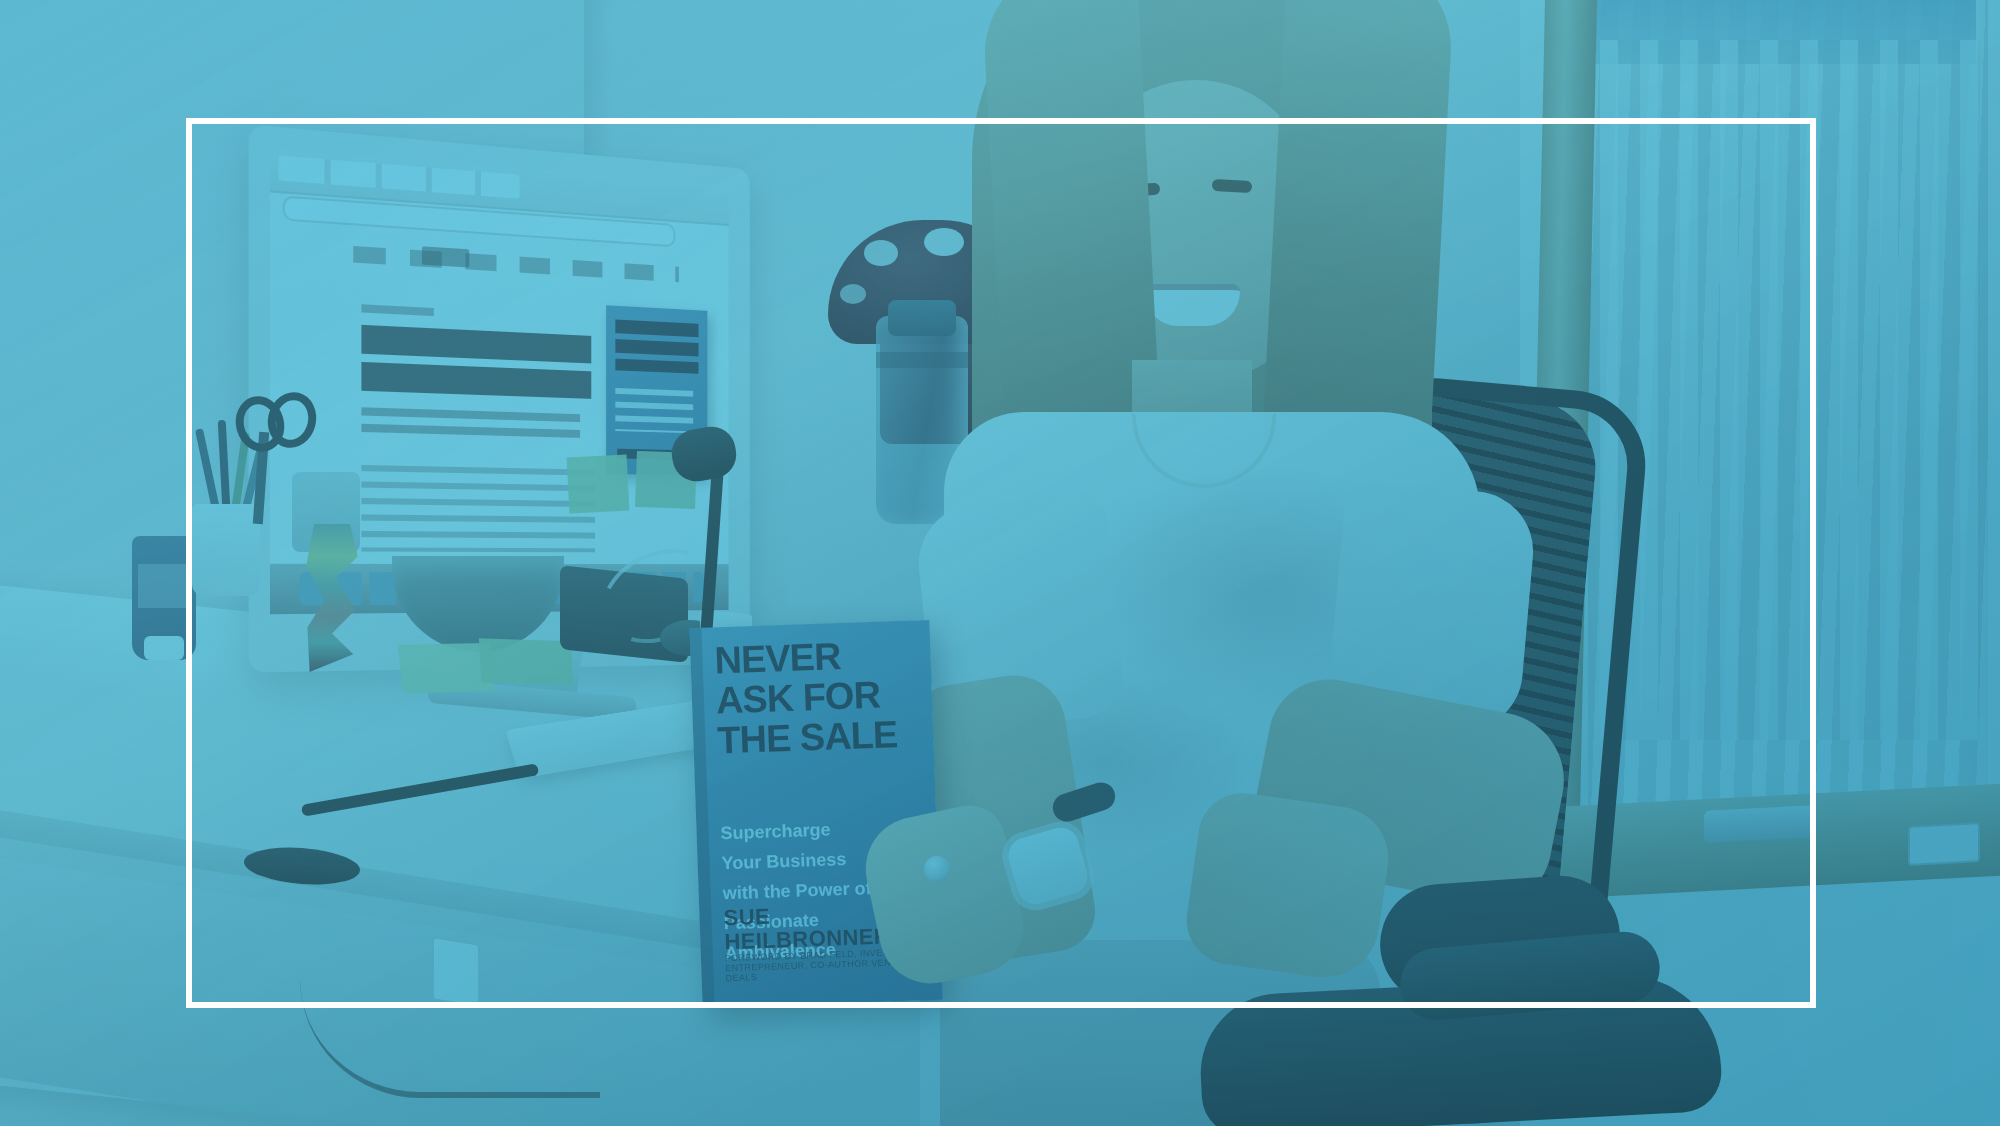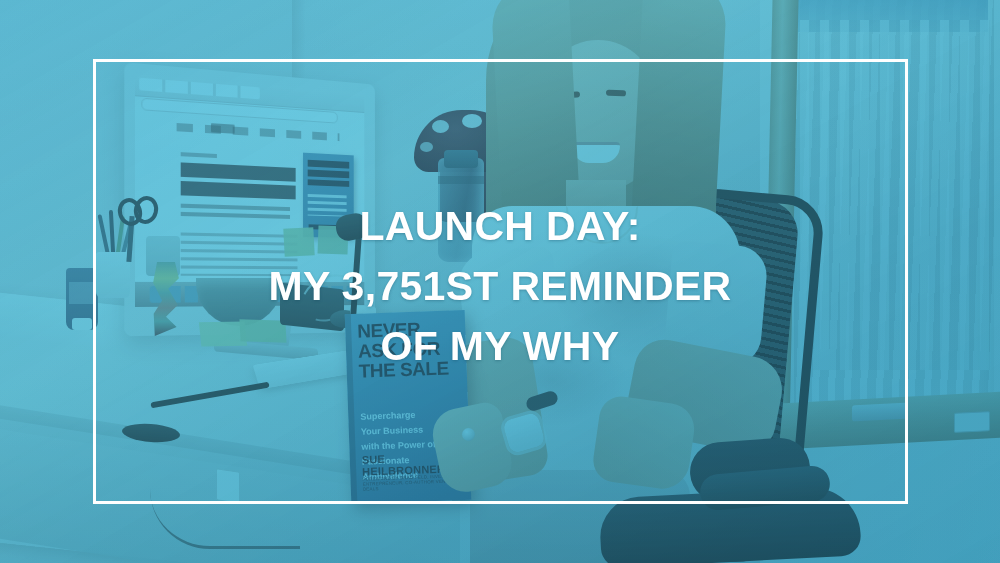--- a/index.html
+++ b/index.html
@@ -780,19 +780,14 @@
     <div class="ph bracelet"></div>
     <div class="ph watch"></div>
 
   </div>
 
   <div class="tint"></div>
   <div class="tint-lift"></div>
 
   <div class="frame"></div>
 
-  <div class="headline">
-    <span class="hl-line">LAUNCH DAY:</span>
-    <span class="hl-line">MY 3,751ST REMINDER</span>
-    <span class="hl-line">OF MY WHY</span>
-  </div>
 
 </div>
 
 </body></html>

